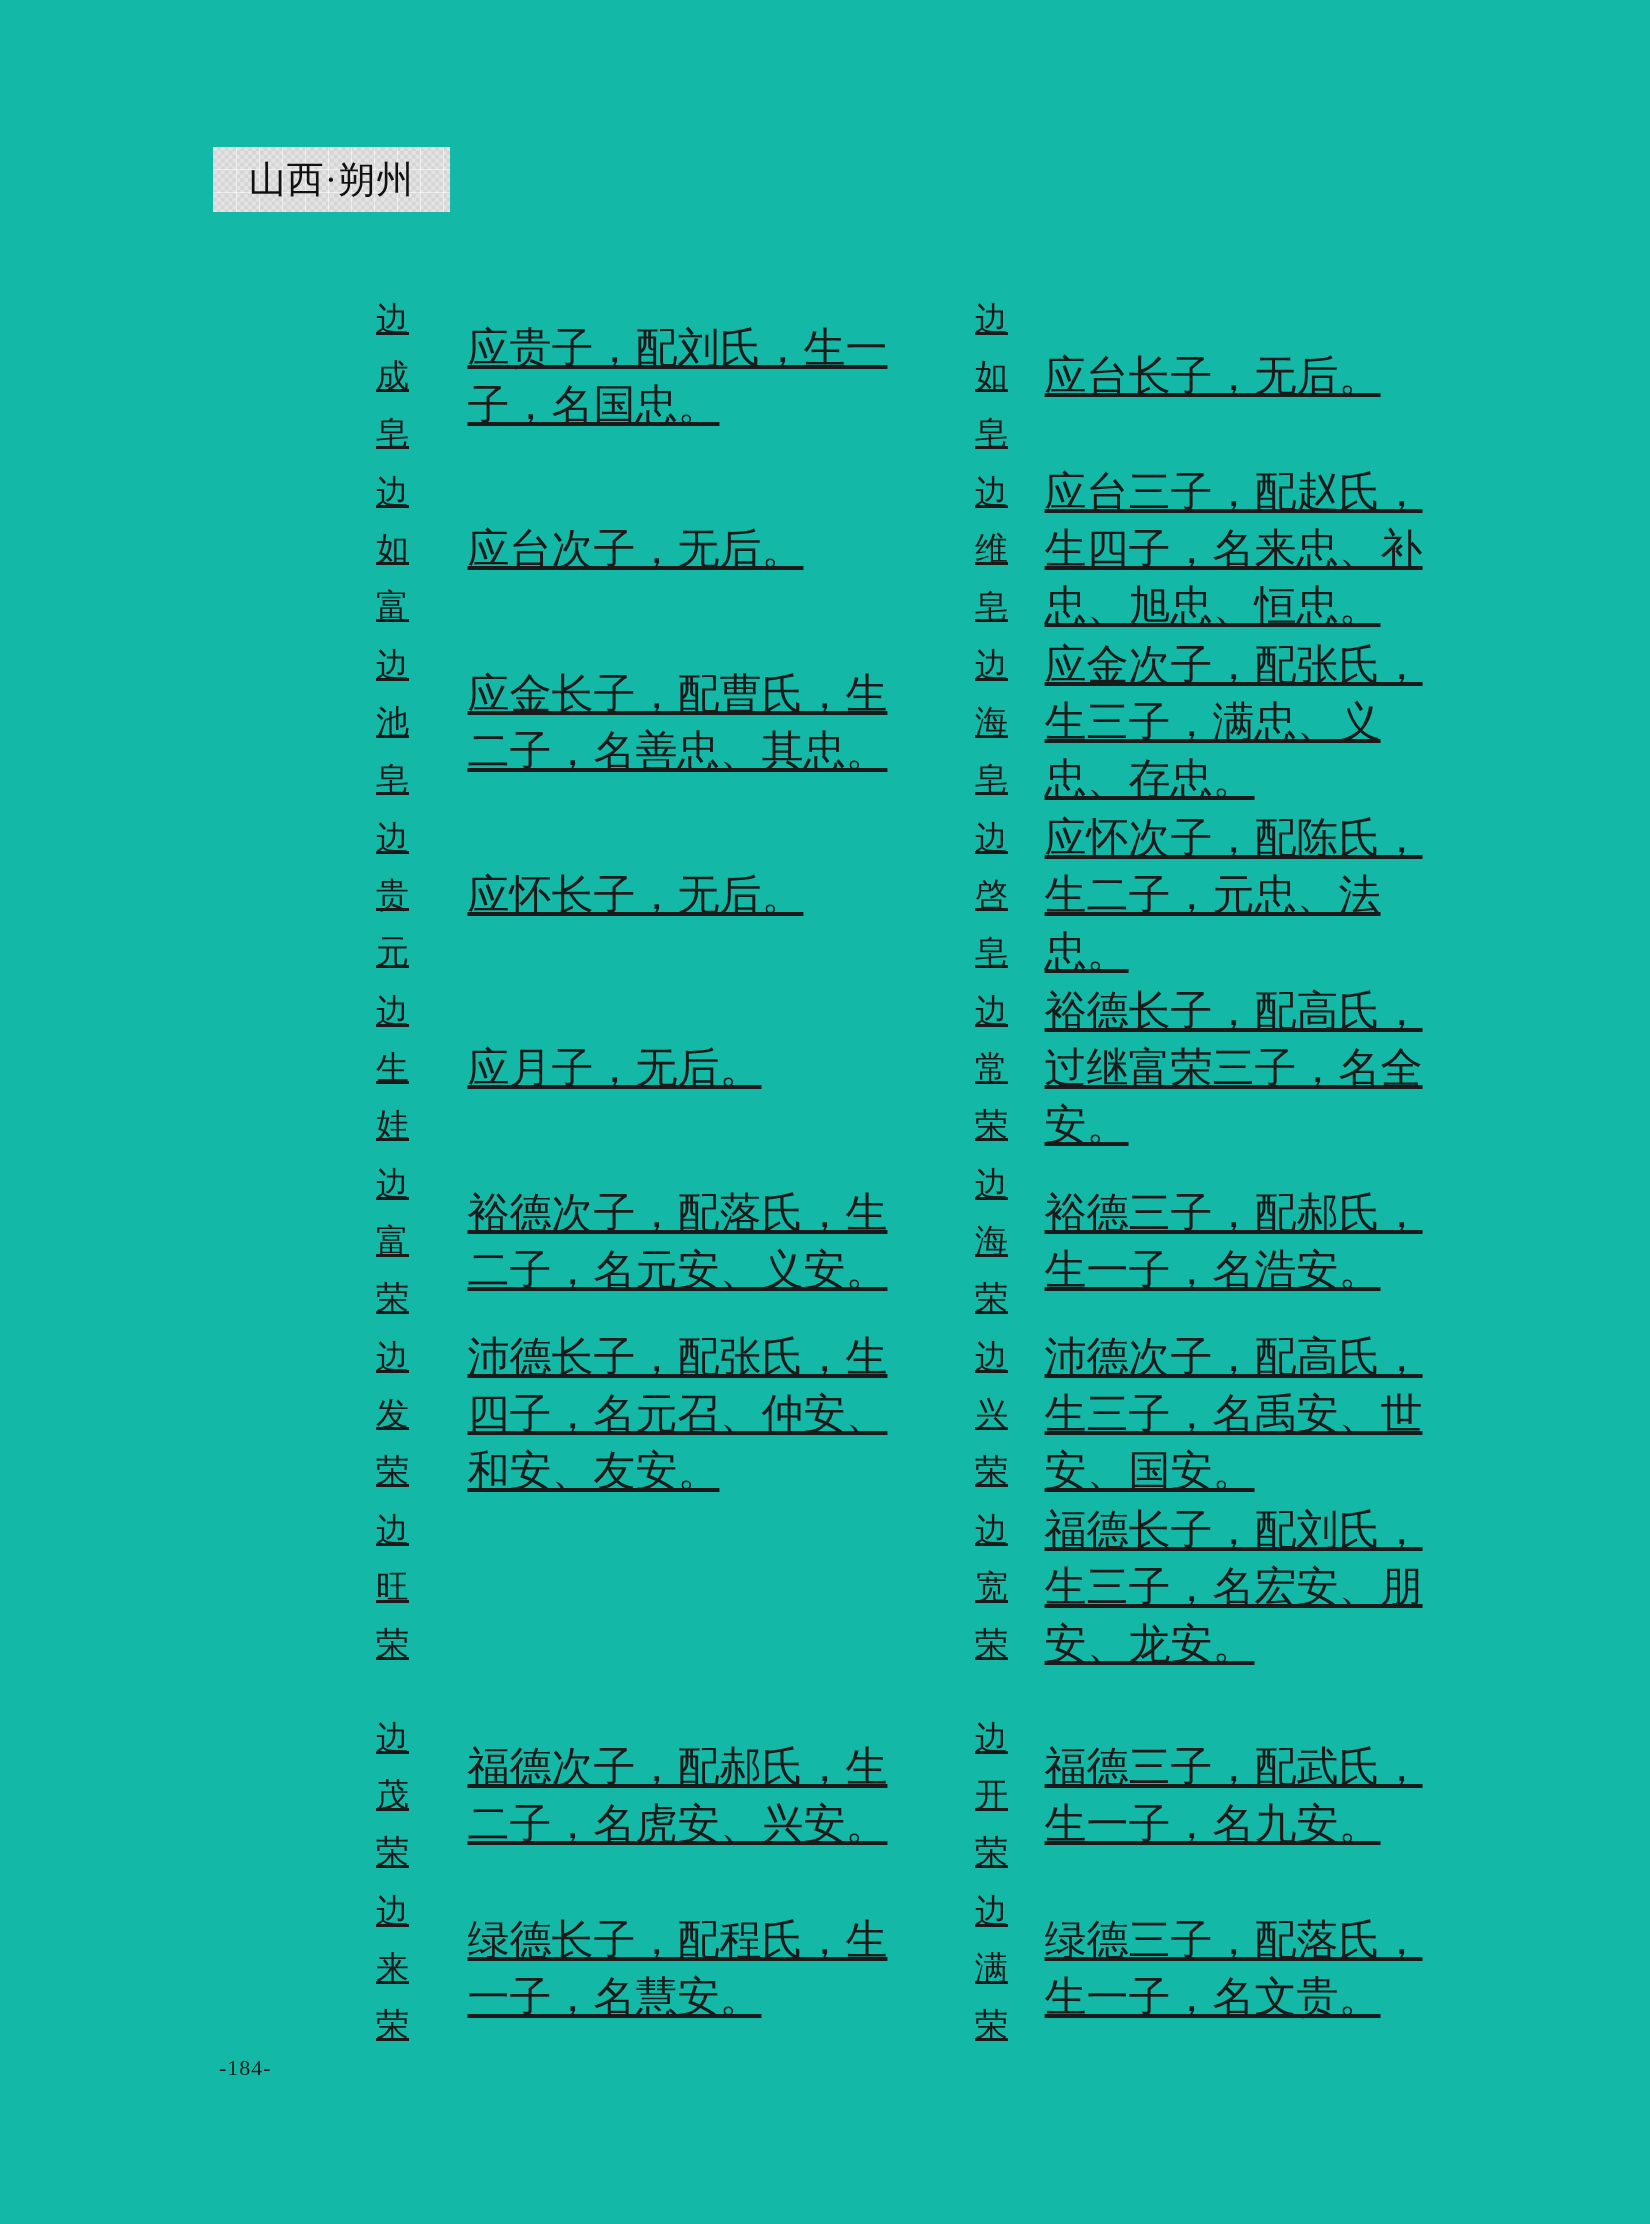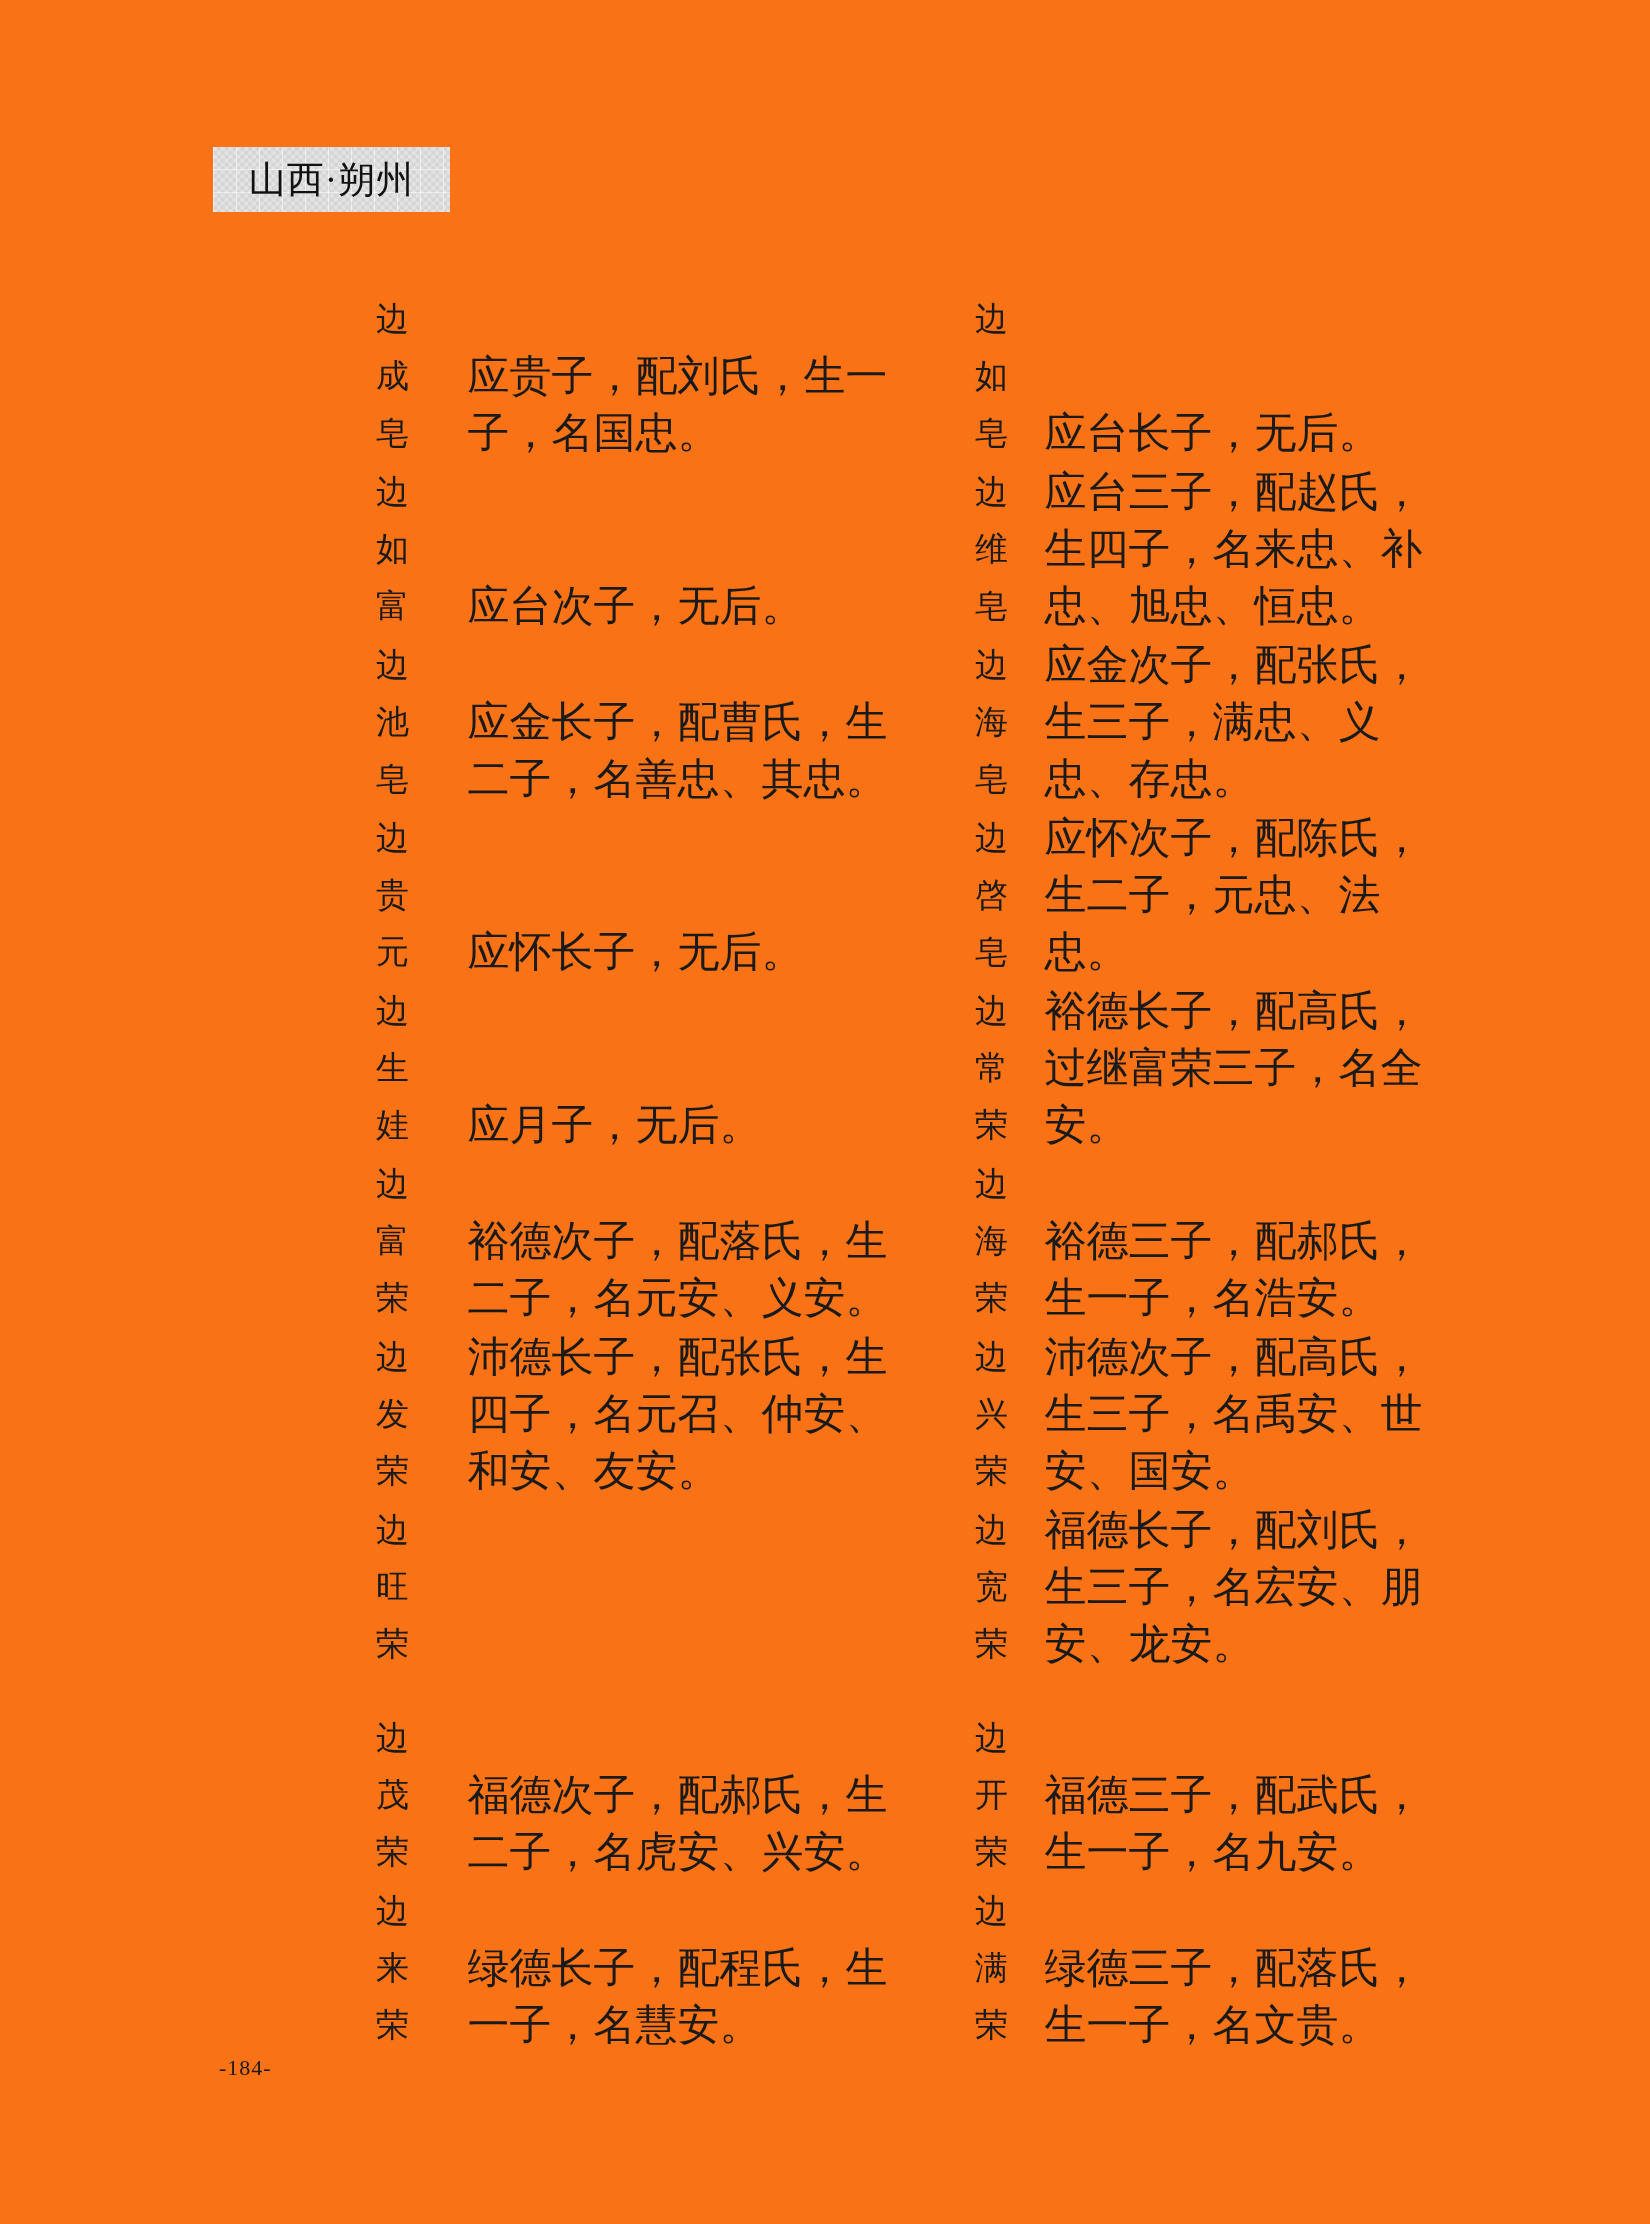--- a/index.html
+++ b/index.html
@@ -5,21 +5,21 @@
   html, body { margin: 0; padding: 0; }
   body {
     width: 1651px; height: 2224px;
     background: #ffffff;
     font-family: "Liberation Serif", "DejaVu Serif", serif;
     color: #1a1a1a;
   }
   .page {
     position: relative;
     width: 1651px; height: 2224px;
-    background: #f97316;
+    background: #14b8a6;
     overflow: hidden;
   }
   .header-badge {
     position: absolute;
     left: 213px; top: 147px;
     width: 237px; height: 65px;
     display: flex; align-items: center; justify-content: center;
     font-size: 37px;
     letter-spacing: 1px;
     color: #111;
@@ -34,21 +34,21 @@
     position: absolute;
     left: 0; top: 291px;
     width: 1651px;
   }
   .row {
     display: flex;
     min-height: 173px;
     align-items: flex-start;
   }
   .row.gap-before { margin-top: 35px; }
-  .entry { display: flex; align-items: flex-end; }
+  .entry { display: flex; align-items: center; text-decoration: underline; }
   .entry.left  { margin-left: 376px; width: 517px; }
   .entry.right { margin-left: 82px;  width: 480px; gap: 16px; }
   .ename {
     width: 37px;
     font-size: 33px;
     line-height: 57px;
     word-break: break-all;
     white-space: normal;
   }
   .entry.left  .ename { margin-right: 55px; }

